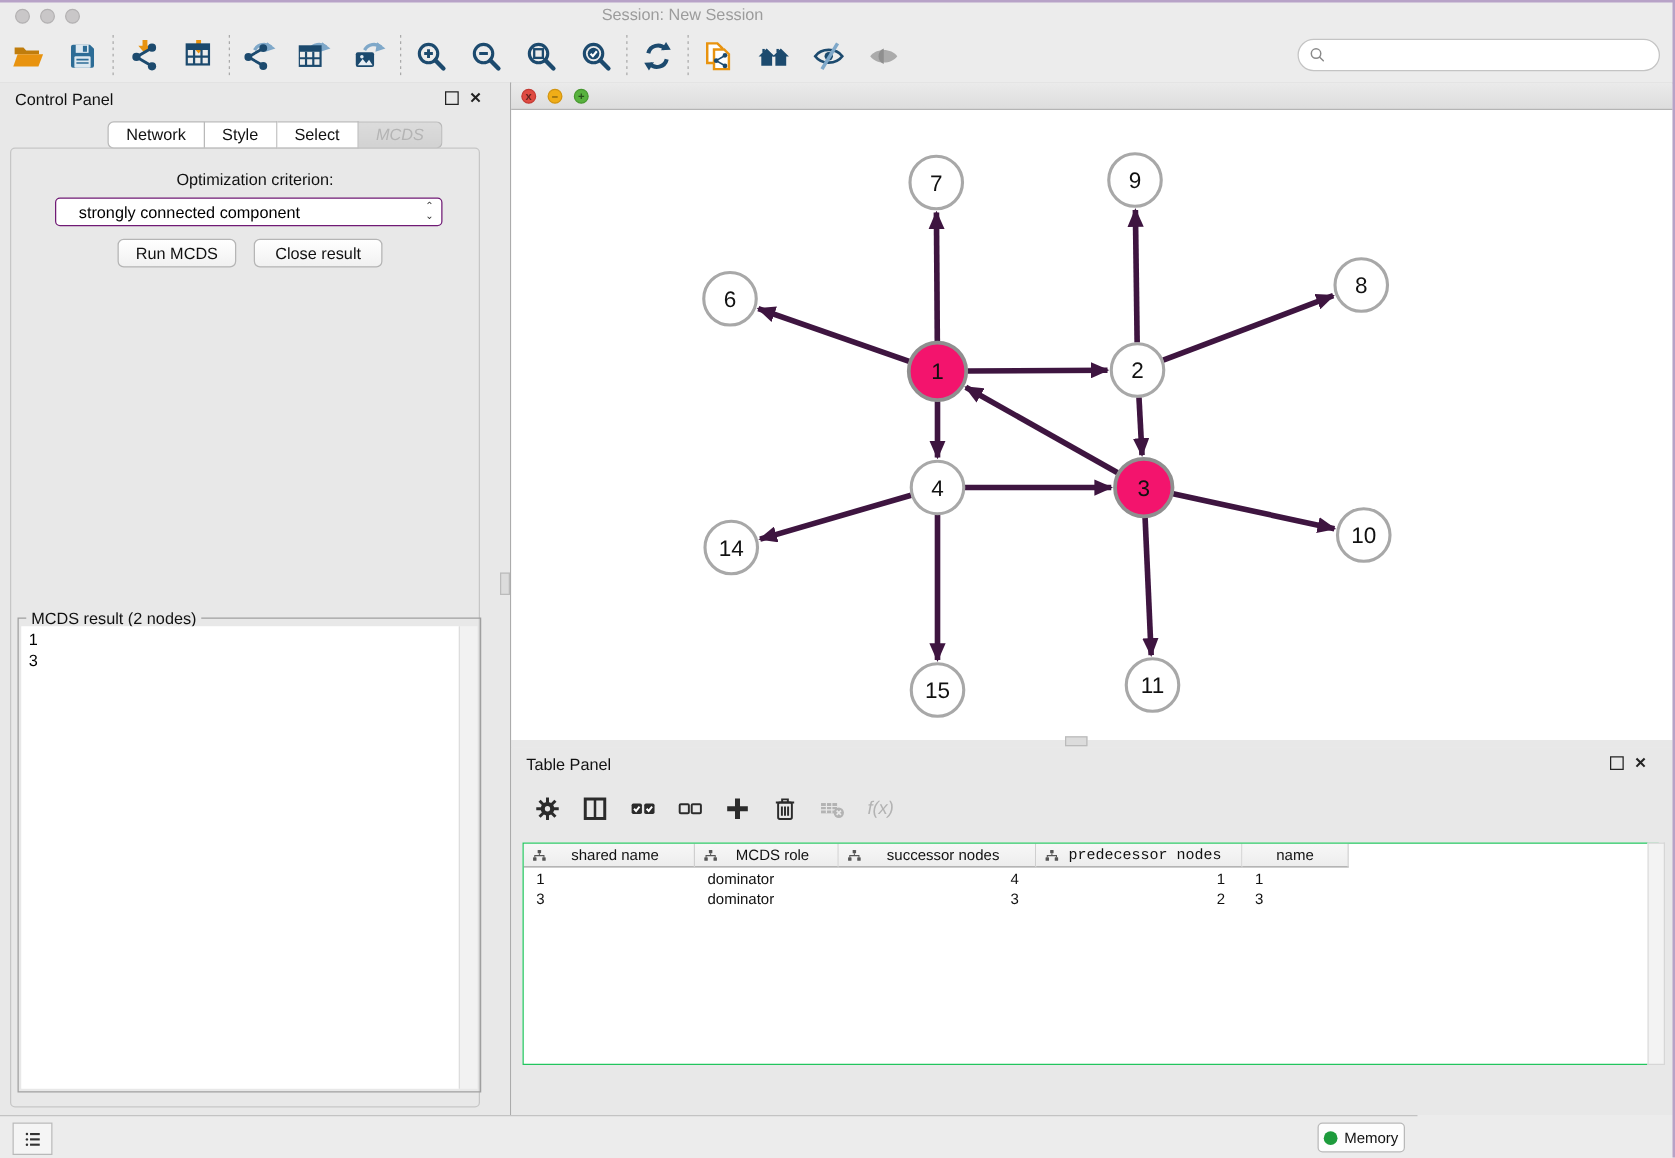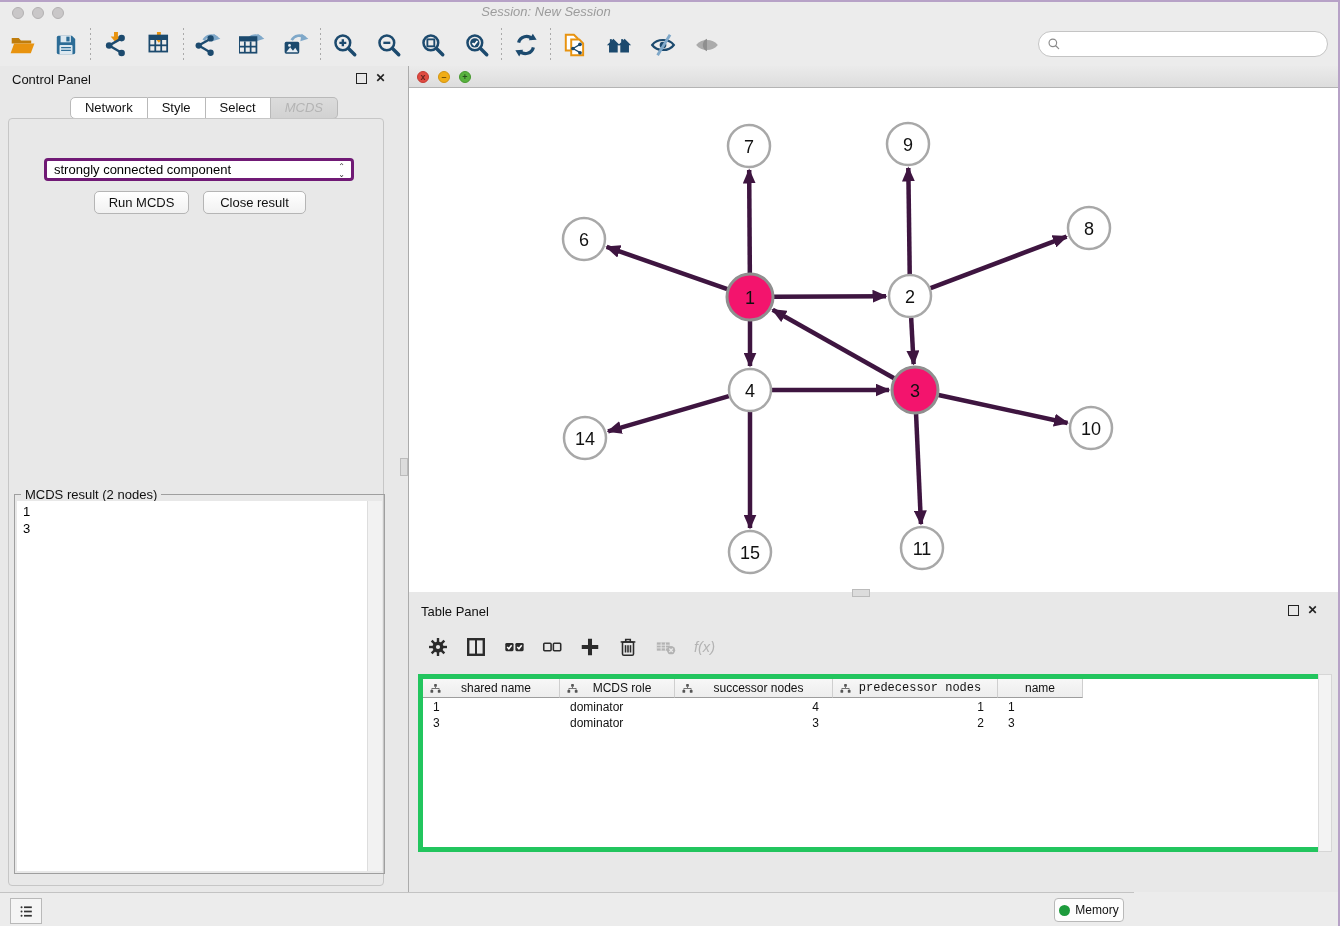--- a/index.html
+++ b/index.html
@@ -3,21 +3,21 @@
 <meta charset="utf-8">
 <style>
   html,body{margin:0;padding:0;}
   body{
     width:1340px;height:926px;position:relative;overflow:hidden;
     background:#ececec;font-family:"Liberation Sans",sans-serif;
     -webkit-font-smoothing:antialiased;
   }
   .desktop-strip{position:absolute;background:#b7a2c7;z-index:50;}
   
-  .titlebar{position:absolute;left:0;top:0;width:1092px;height:24px;background:#ececec;font-style:italic;}
+  .titlebar{position:absolute;left:0;top:0;width:1092px;height:24px;background:#ececec;}
   .traffic{position:absolute;top:7px;width:12px;height:12px;border-radius:50%;
     background:#c9c7c8;border:1px solid #b3b1b2;box-sizing:border-box;}
   .titlebar .t1{left:12px}.titlebar .t2{left:32px}.titlebar .t3{left:52px}
   .title-text{position:absolute;left:0;right:0;top:4px;text-align:center;
     font-size:13px;color:#9c9c9c;}
   
   .toolbar{position:absolute;left:0;top:24px;width:1340px;height:42px;background:#ececec;
     border-bottom:1px solid #cdcdcd;display:flex;align-items:center;}
   .tb-group{display:flex;align-items:center;height:100%;}
   .tb-btn{width:44px;height:36px;display:flex;align-items:center;justify-content:center;}
@@ -28,33 +28,33 @@
     border:1px solid #c4c4c4;border-radius:13px;display:flex;align-items:center;padding-left:8px;box-sizing:border-box;}
   .searchbox svg{width:14px;height:14px;}
   .searchbox input{border:none;outline:none;flex:1;font-size:13px;background:transparent;margin-left:4px;}
   
   .control-panel{position:absolute;left:0;top:66px;width:408px;height:826px;background:#e8e8e8;}
   .panel-title{position:absolute;left:12px;top:6px;font-size:13px;color:#111;}
   .panel-btns{position:absolute;right:22px;top:7px;display:flex;gap:8px;}
   .pbtn{width:11px;height:11px;position:relative;color:#222;font-size:12px;line-height:11px;text-align:center;}
   .pbtn.float{border:1.5px solid #222;box-sizing:border-box;}
   .pbtn.close{font-weight:bold;}
-  .tabs-row{position:absolute;left:0;width:100%;display:flex;justify-content:center;}
+  .tabs-row{position:absolute;left:16px;width:100%;display:flex;justify-content:center;}
   .cp-tabs{top:31px;}
   .tab{height:20px;line-height:20px;padding:0 14px;font-size:13px;background:#fff;
     border:1px solid #b9b9b9;border-left:none;color:#111;}
   .tab:first-child{border-left:1px solid #b9b9b9;border-radius:5px 0 0 5px;}
   .tab:last-child{border-radius:0 5px 5px 0;font-style:italic;}
   .tab.active{background:linear-gradient(#dcdcdc,#d2d2d2);color:#b4b4b4;}
   .cp-box{position:absolute;left:8px;top:52px;width:374px;height:766px;
     border:1px solid #c6c6c6;border-radius:4px;}
   .opt-label{position:absolute;left:0;width:100%;top:70px;text-align:center;font-size:13px;color:#111;}
   .dropdown{position:absolute;left:44px;top:92px;width:310px;height:23px;background:#fff;
-    border:3px solid #701a75;border-radius:4px;box-sizing:border-box;
-    font-size:13px;display:flex;align-items:center;padding-left:7px;}
+    border:1px solid #701a75;border-radius:4px;box-sizing:border-box;
+    font-size:13px;display:flex;align-items:center;padding-left:18px;}
   .dd-stepper{position:absolute;right:6px;top:1px;font-size:8px;line-height:10px;color:#333;
     display:flex;flex-direction:column;align-items:center;}
   .cp-button{position:absolute;height:23px;background:linear-gradient(#ffffff,#f1f1f1);
     border:1px solid #b5b5b5;border-radius:5px;font-size:13px;color:#111;
     display:flex;align-items:center;justify-content:center;box-sizing:border-box;text-align:center;}
   .run-btn{left:94px;top:125px;width:95px;}
   .closep-btn{left:203px;top:125px;width:103px;}
   .result-group{position:absolute;left:14px;top:428px;width:369px;height:378px;
     border:1px solid #9f9f9f;}
   .result-label{position:absolute;left:6px;top:-8px;background:#e8e8e8;padding:0 4px;
@@ -80,21 +80,21 @@
     border:1px solid #bbb;box-sizing:border-box;}
   .h-divider{position:absolute;left:409px;top:592px;width:931px;height:6px;background:#e8e8e8;}
   .h-handle{position:absolute;left:852px;top:589px;width:18px;height:8px;background:#dcdcdc;
     border:1px solid #bbb;box-sizing:border-box;}
   
   .table-panel{position:absolute;left:409px;top:598px;width:931px;height:294px;background:#e8e8e8;}
   .tp-toolbar{position:absolute;left:10px;top:28px;height:42px;display:flex;align-items:center;}
   .tp-btn{width:38px;height:36px;display:flex;align-items:center;justify-content:center;}
   .tp-btn svg{width:22px;height:22px;}
   .tp-table{position:absolute;left:9px;top:76px;width:909px;height:178px;background:#fff;
-    border:5px solid #22c55e;box-sizing:border-box;overflow:hidden;}
+    border:1px solid #22c55e;box-sizing:border-box;overflow:hidden;}
   .tp-scroll{position:absolute;top:76px;right:8px;width:14px;height:178px;background:#f3f3f3;
     border:1px solid #d6d6d6;border-left:1px solid #ddd;box-sizing:border-box;}
   .th-cell{position:absolute;top:0;height:19px;background:linear-gradient(#f7f7f7,#ededed);
     border-right:1px solid #cfcfcf;border-bottom:1px solid #9d9d9d;box-sizing:border-box;
     font-size:12px;color:#111;display:flex;align-items:center;justify-content:center;}
   .th-cell .ns-icon{position:absolute;left:7px;top:4px;}
   .tr-row{position:absolute;left:0;height:16px;width:100%;}
   .td-cell{position:absolute;top:0;height:16px;font-size:12px;color:#111;box-sizing:border-box;
     display:flex;align-items:center;}
   .td-cell.left{justify-content:flex-start;padding-left:10px;}
@@ -315,20 +315,21 @@
     <span class="pbtn float"></span>
     <span class="pbtn close">✕</span>
   </div>
   <div class="tabs-row cp-tabs" id="cp-tabs" style="top:31px;">
       <div class="tab">Network</div>
       <div class="tab">Style</div>
       <div class="tab">Select</div>
       <div class="tab active">MCDS</div>
     </div>
   <div class="cp-box"></div>
+  <div class="opt-label">Optimization criterion:</div>
   <div class="dropdown">
     <span>strongly connected component</span>
     <span class="dd-stepper">
         <span>⌃</span>
         <span style="margin-top:-2px;">⌄</span>
       </span>
   </div>
   <div class="cp-button run-btn">Run MCDS</div>
   <div class="cp-button closep-btn">Close result</div>
   <div class="result-group">

